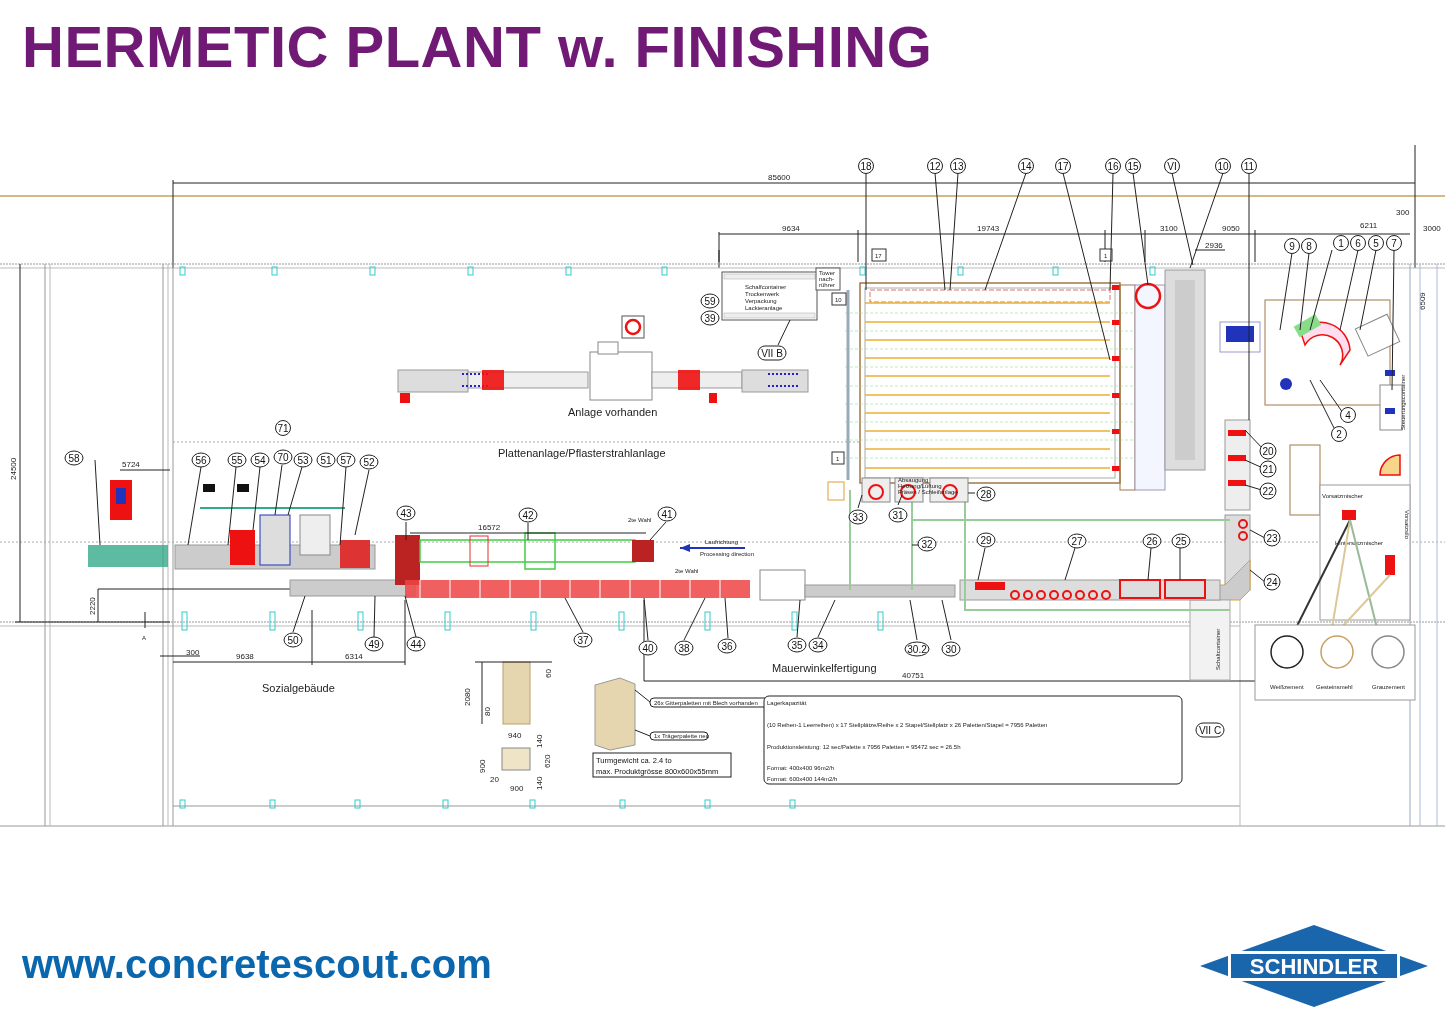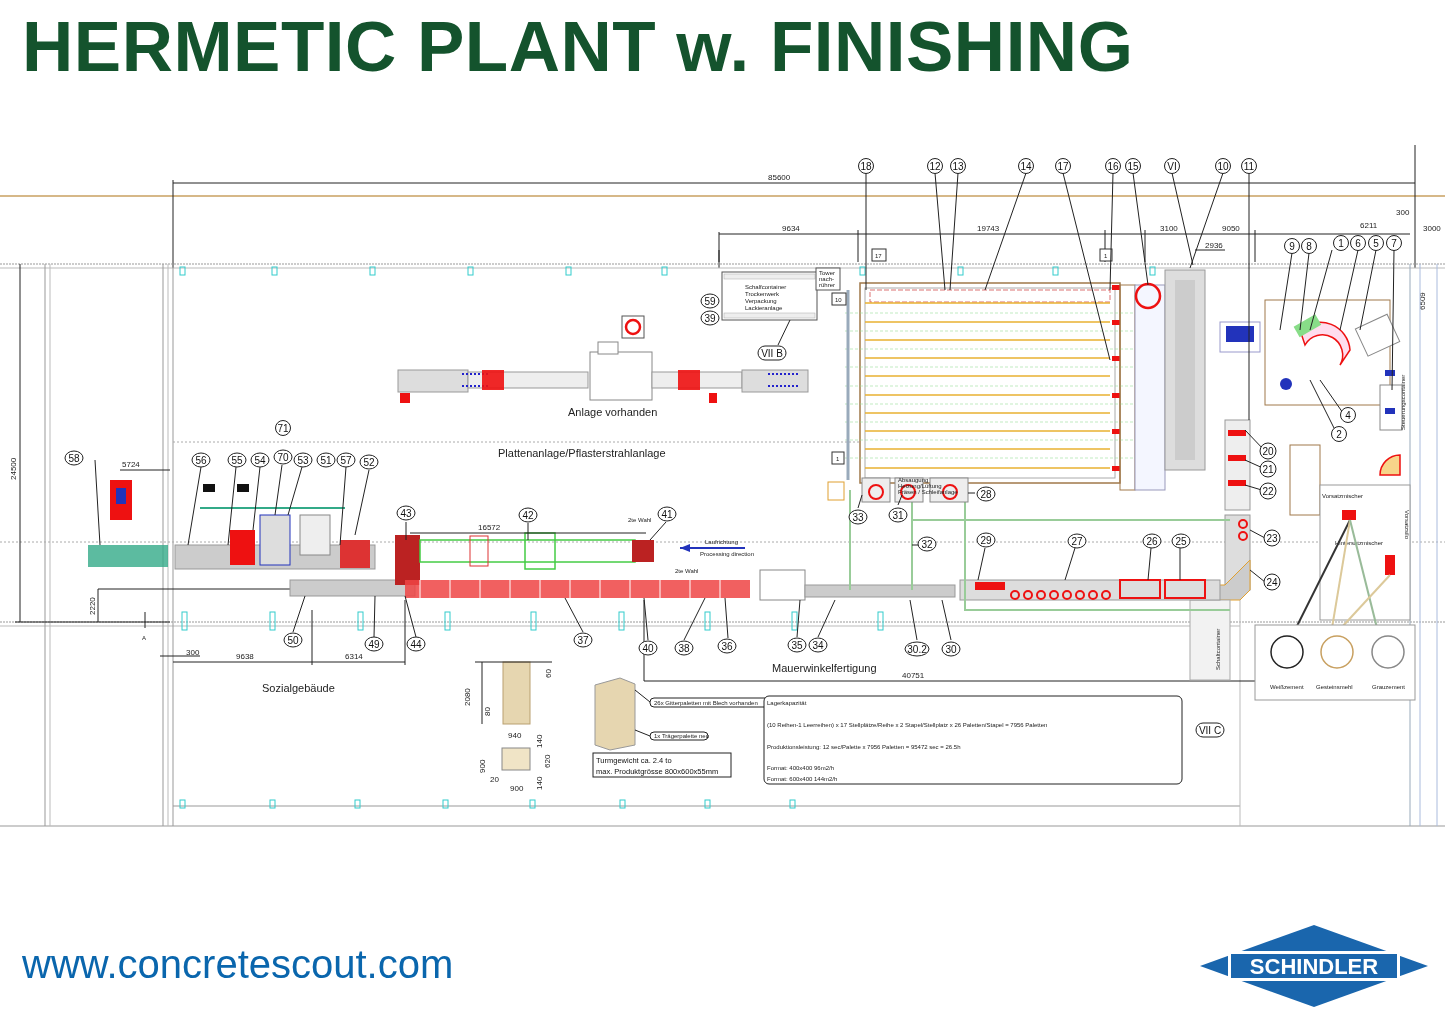--- a/index.html
+++ b/index.html
@@ -1,18 +1,18 @@
 <!DOCTYPE html>
 <html><head>
 <meta charset="utf-8">
 <style>
   html, body { margin:0; padding:0; background:#ffffff; }
   body { width:1445px; height:1022px; position:relative; overflow:hidden; font-family:"Liberation Sans", sans-serif; }
-  .title { position:absolute; left:22px; top:14px; font-family:"Liberation Sans", sans-serif; font-weight:700; font-size:71px; letter-spacing:0.5px; color:#14532d; line-height:66px; white-space:nowrap; }
-  .url { position:absolute; left:22px; top:942px; font-family:"Liberation Sans", sans-serif; font-weight:400; font-size:40px; color:#0a66ad; white-space:nowrap; }
+  .title { position:absolute; left:22px; top:14px; font-family:"Liberation Sans", sans-serif; font-weight:700; font-size:58px; letter-spacing:0.5px; color:#701a75; line-height:66px; white-space:nowrap; }
+  .url { position:absolute; left:22px; top:942px; font-family:"Liberation Sans", sans-serif; font-weight:700; font-size:40px; color:#0a66ad; white-space:nowrap; }
   .logo { position:absolute; left:1200px; top:925px; width:228px; height:82px; }
   .drawing { position:absolute; left:0; top:140px; width:1445px; height:700px; }
   svg text { font-family:"Liberation Sans", sans-serif; }
   .dim { font-size:8px; fill:#222; }
   .bubble-txt { font-size:10px; fill:#111; text-anchor:middle; dominant-baseline:central; }
   .lbl { font-size:11px; fill:#222; }
   .small { font-size:6px; fill:#222; }
   .box-txt { font-size:7.5px; fill:#111; }
 </style>
 </head>

